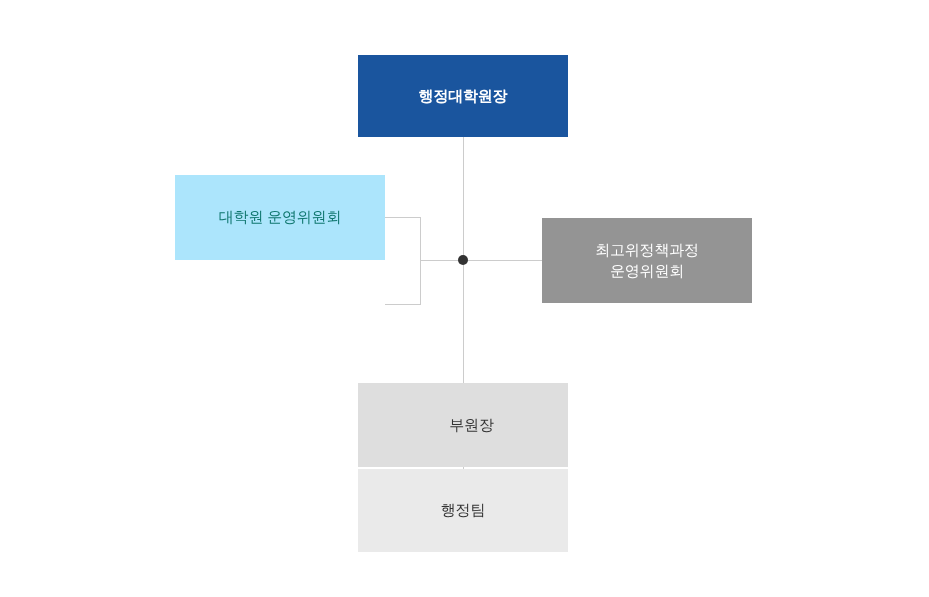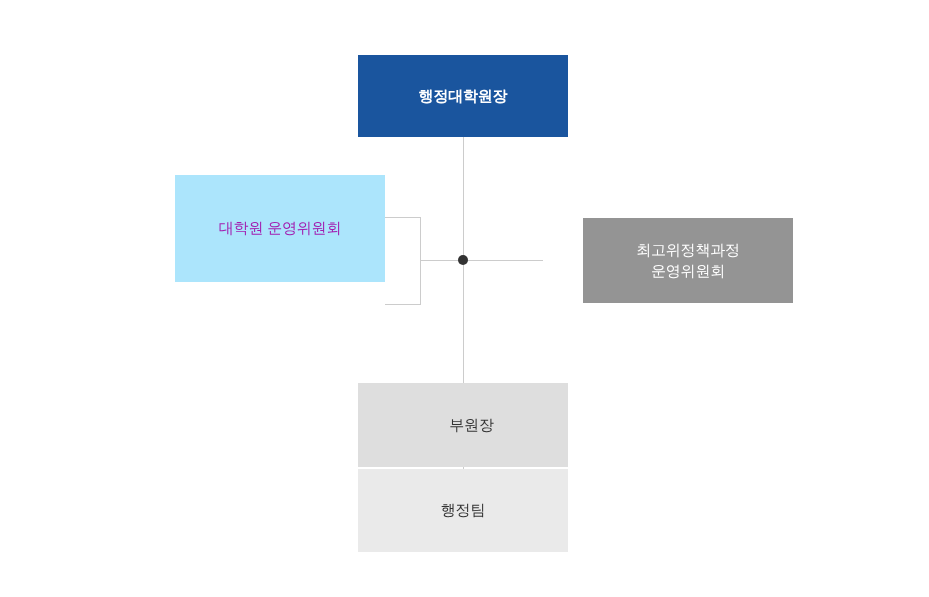--- a/index.html
+++ b/index.html
@@ -43,42 +43,41 @@
     height: 82px;
     background: #1a559e;
     color: #ffffff;
     font-weight: bold;
   }
 
   .node-committee {
     left: 175px;
     top: 175px;
     width: 210px;
-    height: 107px;
+    height: 85px;
     background: #ace5fc;
-    color: #a21caf;
+    color: #0f766e;
   }
 
   .node-professors {
     left: 175px;
     top: 262px;
     width: 210px;
     height: 83px;
     background: #ace5fc;
     color: #333333;
   }
 
   .node-top-policy {
     left: 542px;
     top: 218px;
     width: 210px;
     height: 85px;
     background: #949494;
     color: #ffffff;
-    margin-left: 41px;
   }
 
   .node-vice-dean {
     left: 358px;
     top: 383px;
     width: 210px;
     height: 84px;
     background: #dedede;
     color: #333333;
     padding-left: 17px;

